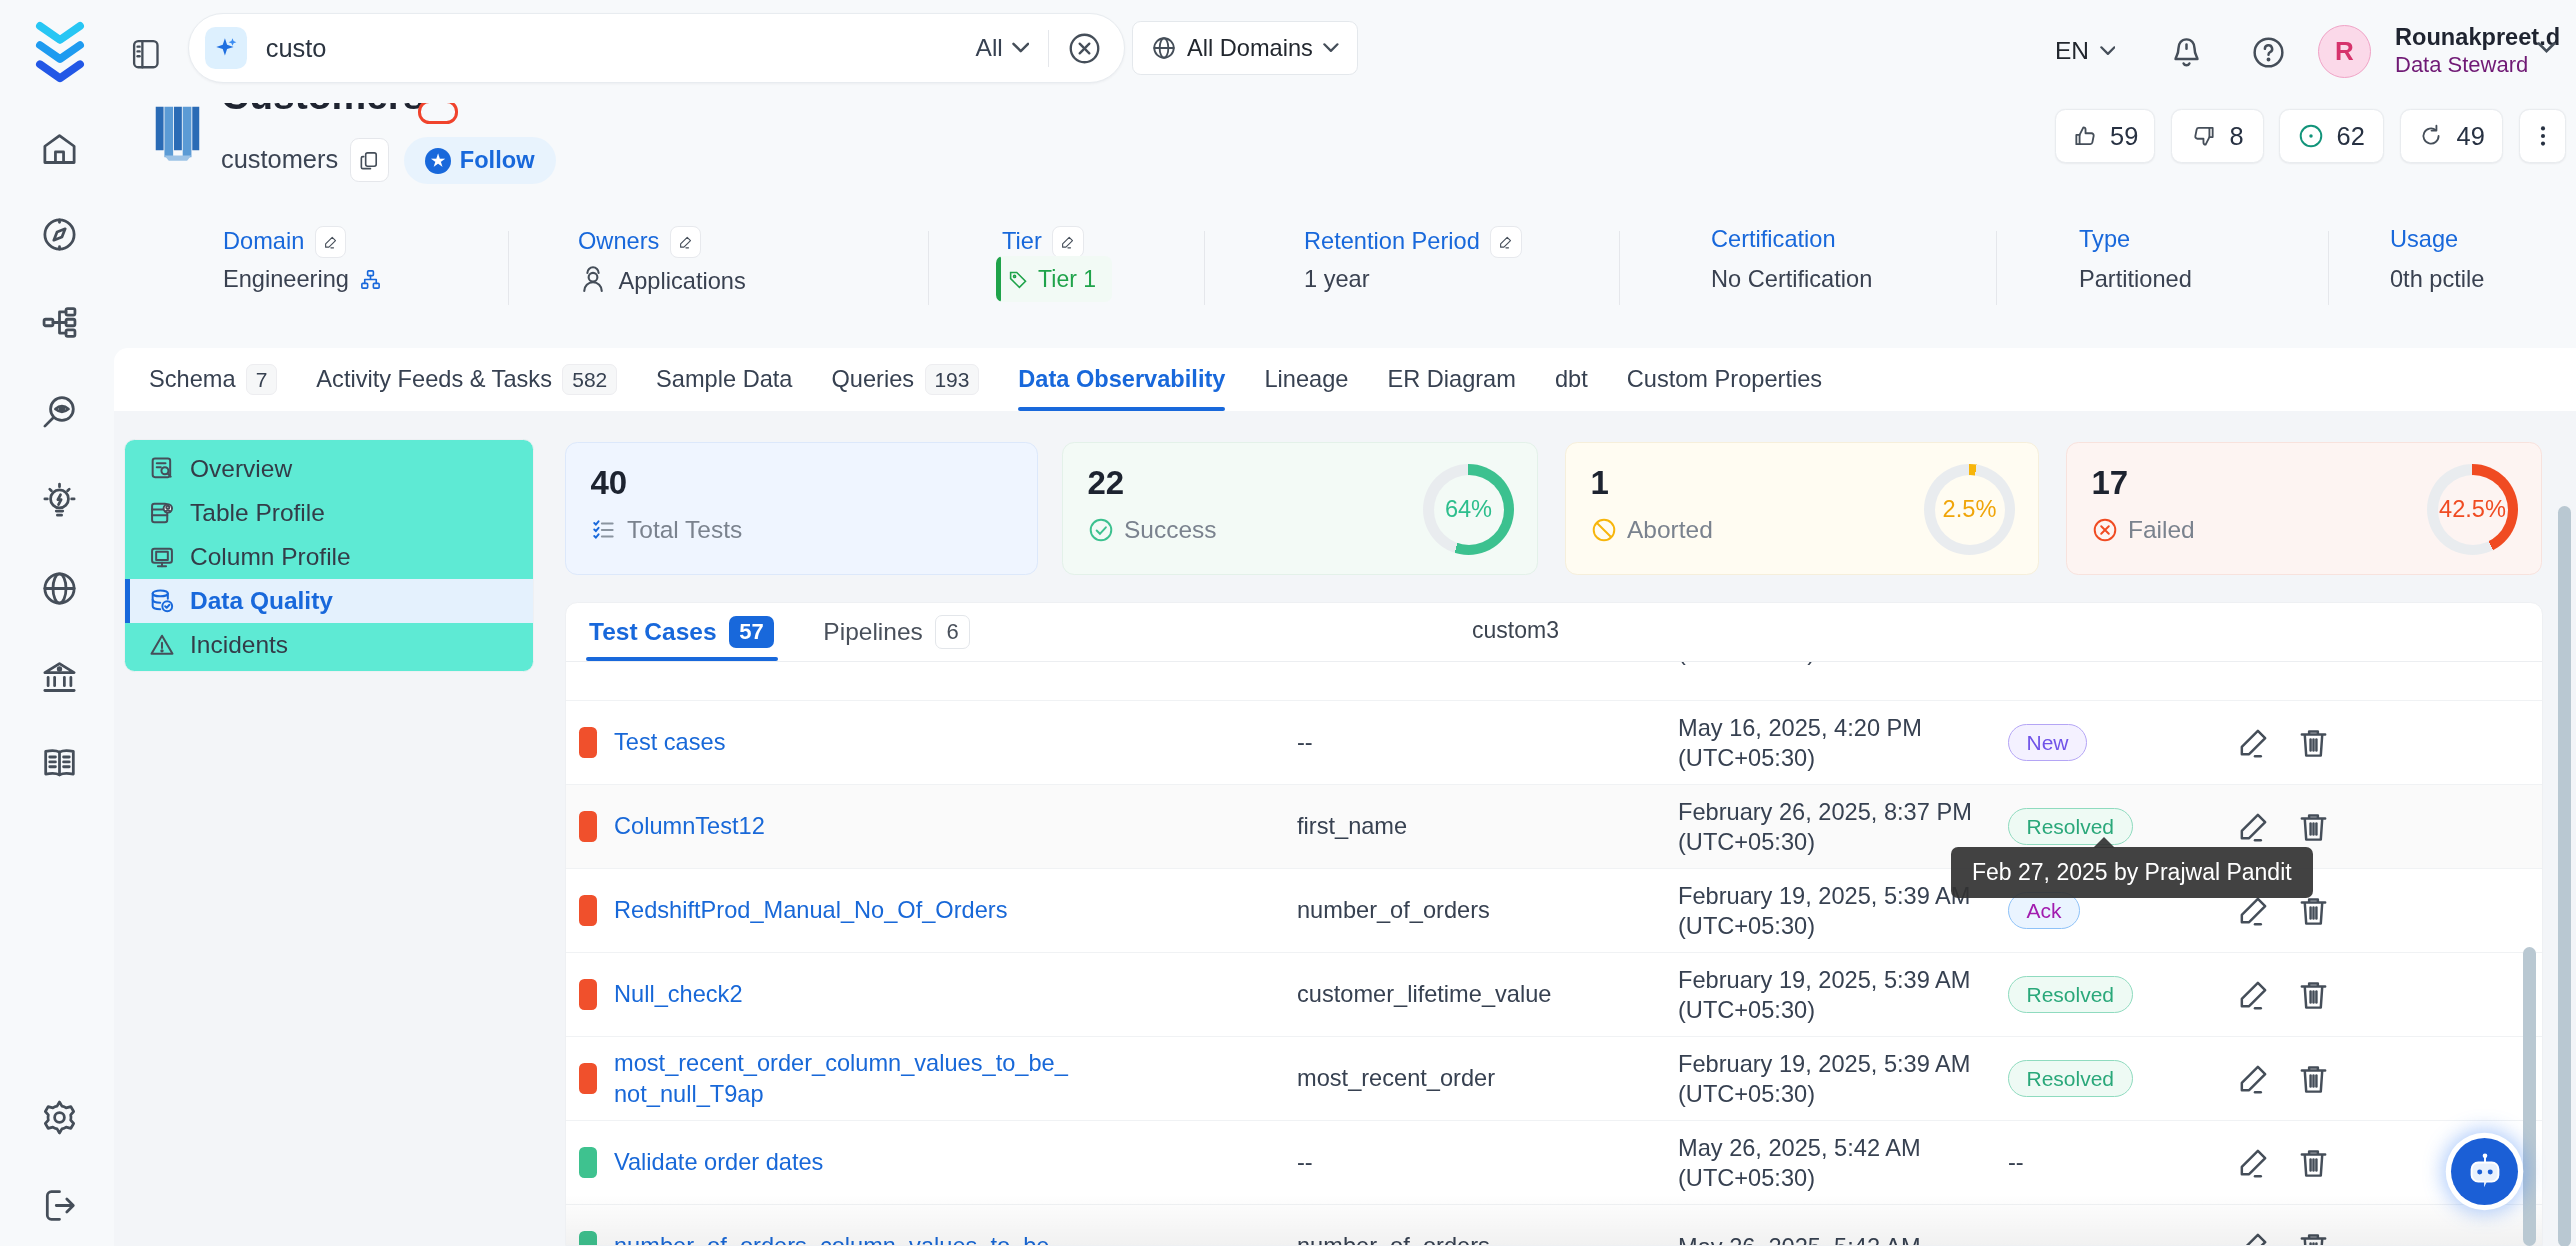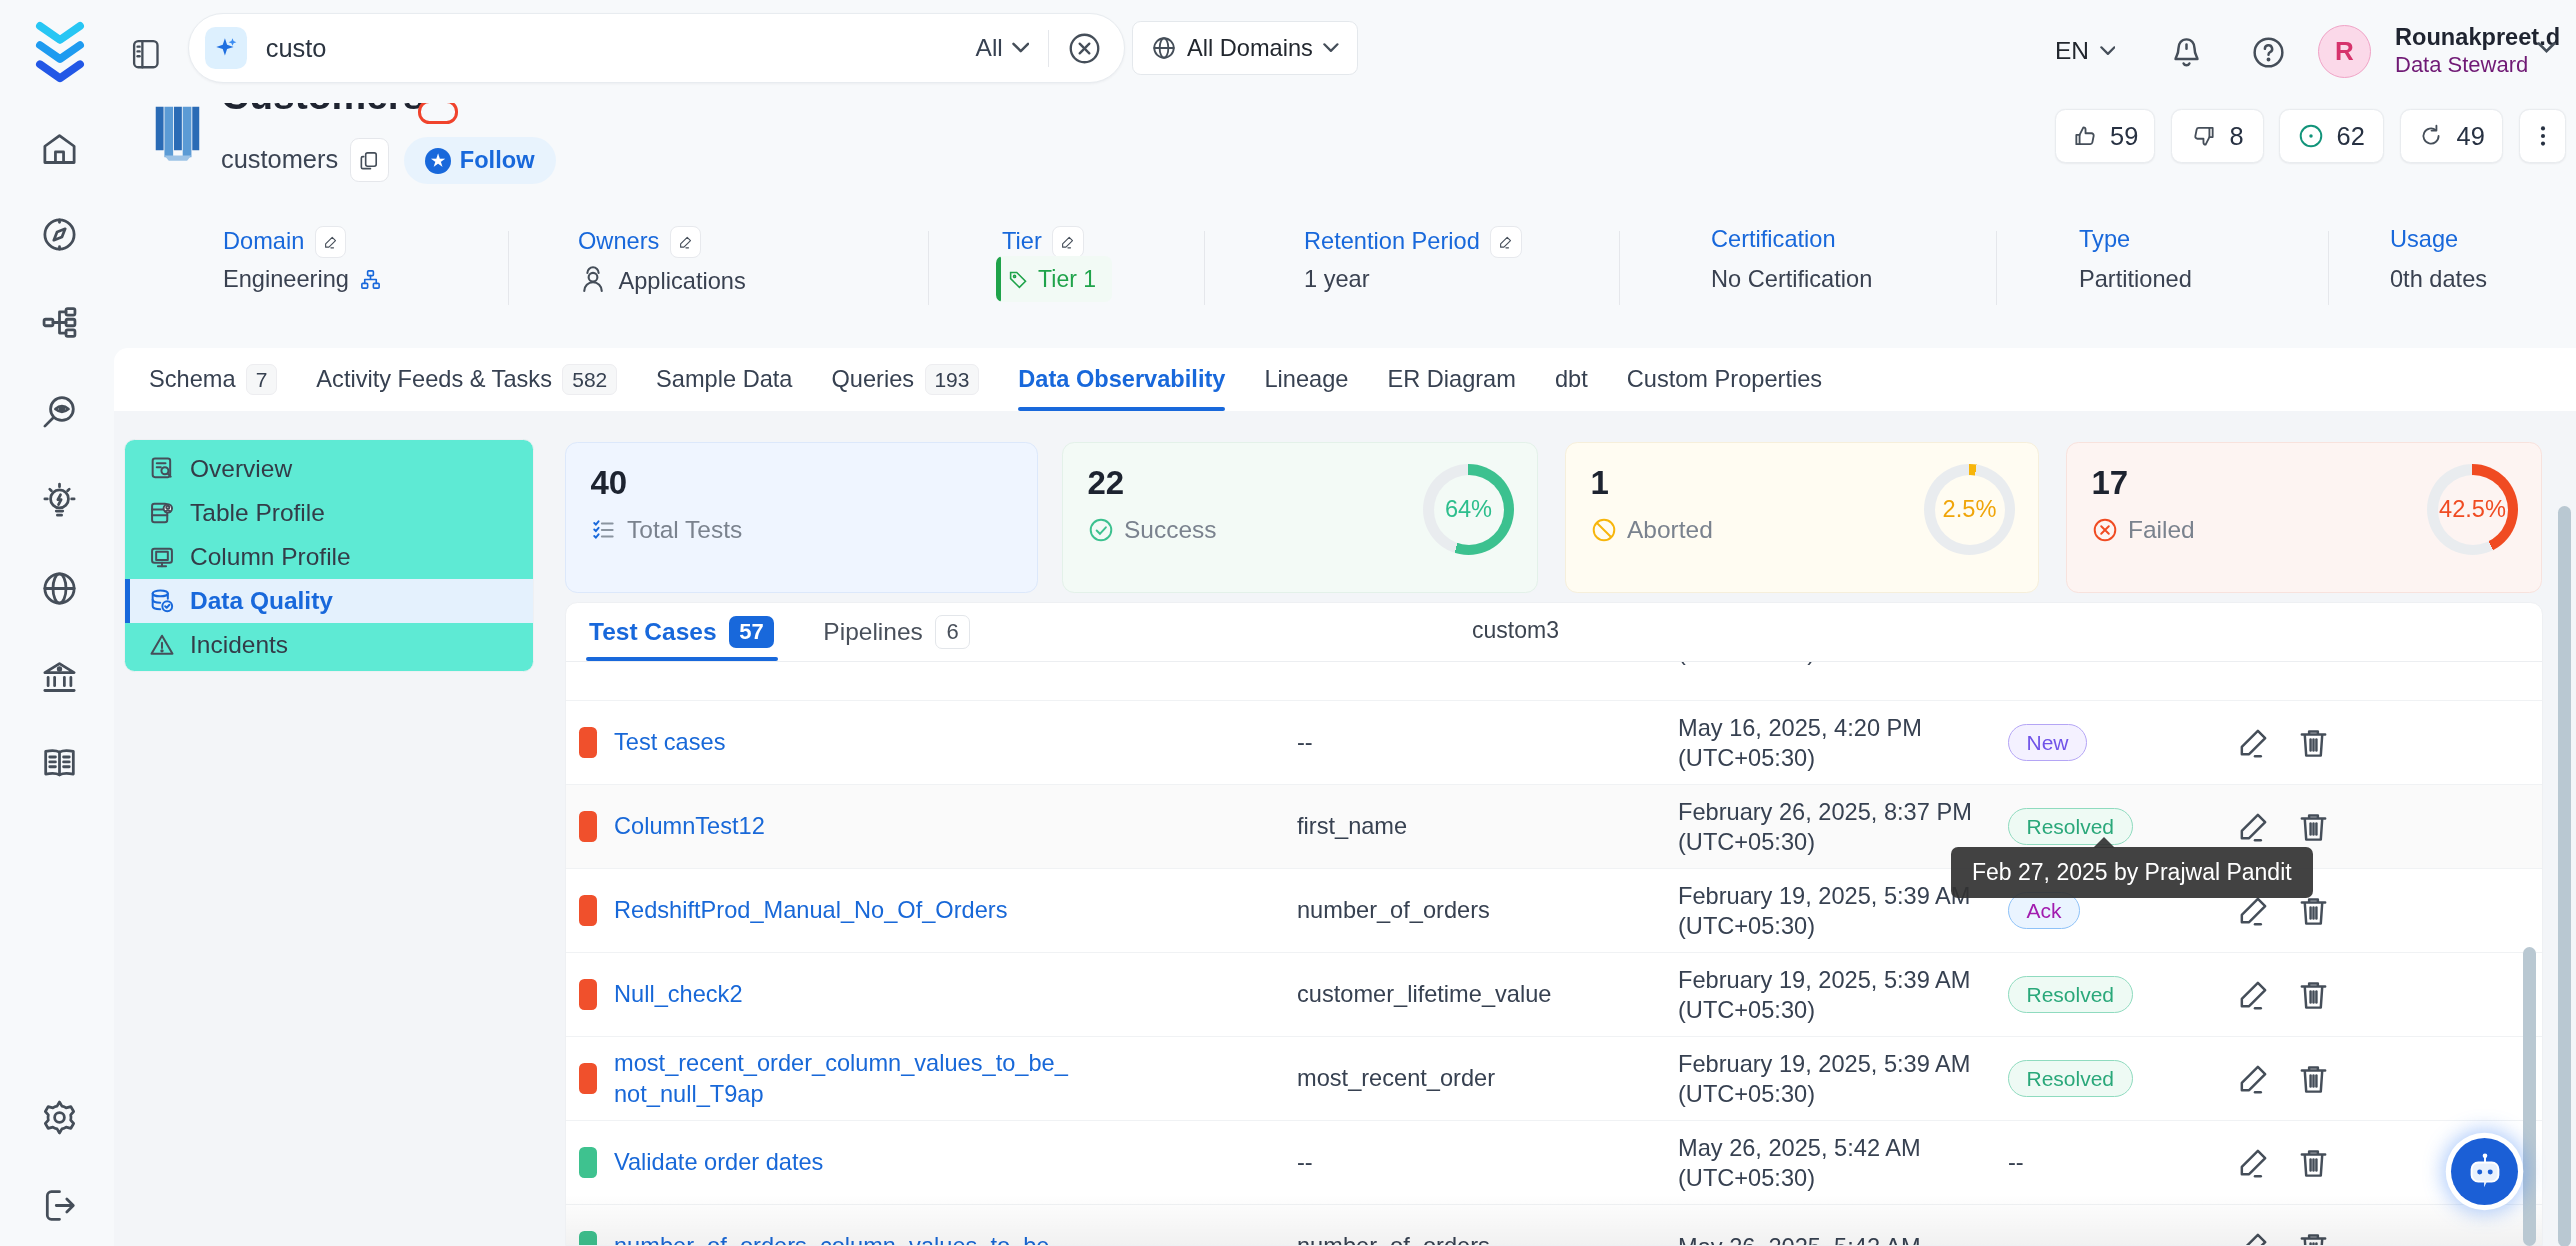--- a/index.html
+++ b/index.html
@@ -62,21 +62,21 @@
   .rail-icon { position:absolute; left:40px; width:39px; height:39px; }
   .rail-icon svg { width:100%; height:100%; }
 
   
   .side-card { position:absolute; left:124px; top:439px; width:410px; height:233px; background:#5eead4; border:0.9px solid #eef0f3; border-radius:10.5px; padding-top:7px; z-index:3; }
   .side-item { height:44px; display:flex; align-items:center; gap:14px; padding-left:23px; font-size:24.5px; color:#333c48; position:relative; cursor:pointer; }
   .side-item.active { background:#e4f1fd; color:#1868db; font-weight:bold; }
   .side-item.active::before { content:""; position:absolute; left:0; top:0; width:5.3px; height:44px; background:#1868db; }
 
   
-  .stat-card { position:absolute; top:442px; height:151px; border-radius:12.3px; padding:21px 24.5px; z-index:3; }
+  .stat-card { position:absolute; top:442px; height:133px; border-radius:12.3px; padding:21px 24.5px; z-index:3; }
   .stat-num { font-size:33px; font-weight:bold; color:#1d2330; }
   .stat-label { display:flex; align-items:center; gap:10.5px; margin-top:14px; font-size:24.5px; color:#7a828e; }
   .donut { position:absolute; right:23px; top:21px; width:91px; height:91px; border-radius:50%; }
   .donut::before { content:""; position:absolute; inset:10.5px; border-radius:50%; background:var(--hole,#fff); }
   .donut-label { position:absolute; inset:0; display:flex; align-items:center; justify-content:center; font-size:23.6px; z-index:1; }
 
   
   .tests-card { position:absolute; left:565px; top:602px; width:1978px; height:644px; background:#fff; border-radius:12.3px 12.3px 0 0; border:0.9px solid #eef0f3; overflow:hidden; z-index:3; }
   .tests-tabs { height:59px; display:flex; align-items:center; gap:49px; padding-left:23px; border-bottom:0.9px solid #eceef1; position:relative; }
   .ttab { display:flex; align-items:center; gap:12.3px; font-size:24.5px; color:#49505b; height:100%; position:relative; cursor:pointer; }
@@ -351,21 +351,21 @@
   </div>
 <div class="meta-value" style="left:2079px;">
     <span>Partitioned</span>
   </div>
 
 <div class="meta-sep" style="left:2328px;"></div>
 <div class="meta-label" style="left:2390px;">
     <span>Usage</span>
   </div>
 <div class="meta-value" style="left:2390px;">
-    <span>0th dates</span>
+    <span>0th pctile</span>
   </div>
 
 <div class="tabbar">
   <div class="tab">
       <span>Schema</span>
       <span class="tab-count">7</span>
     </div>
   <div class="tab">
       <span>Activity Feeds &amp; Tasks</span>
       <span class="tab-count">582</span>

